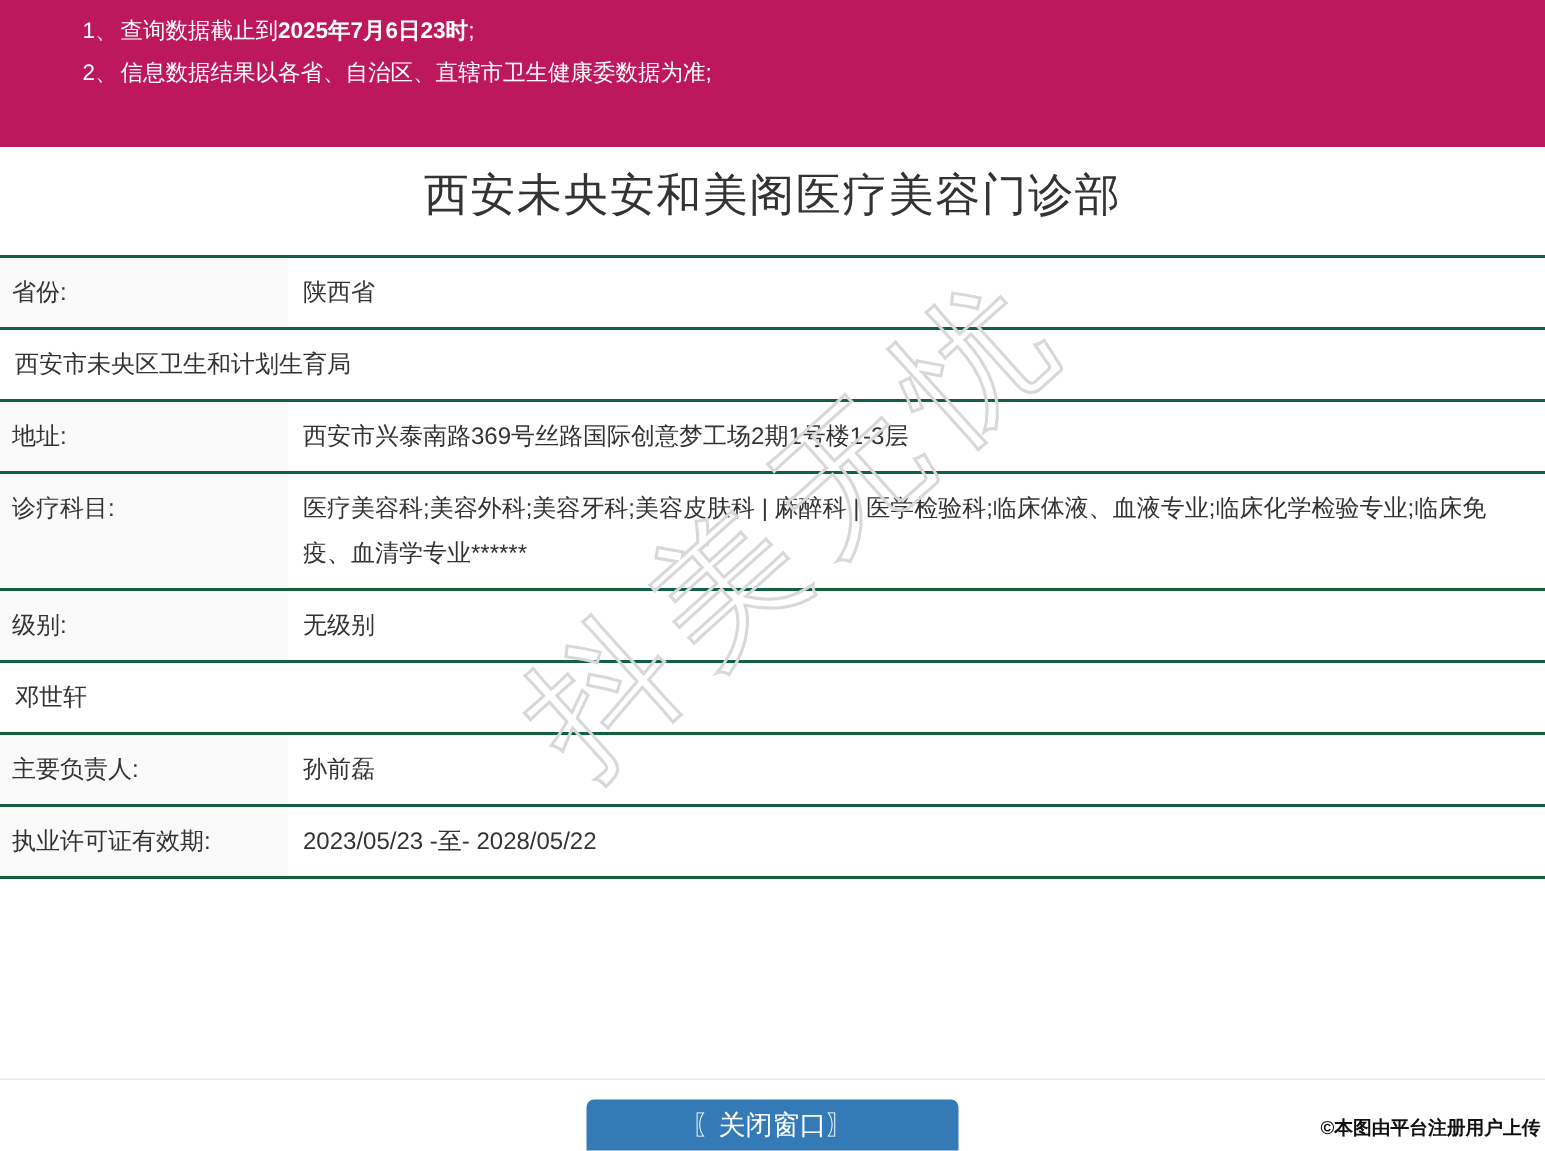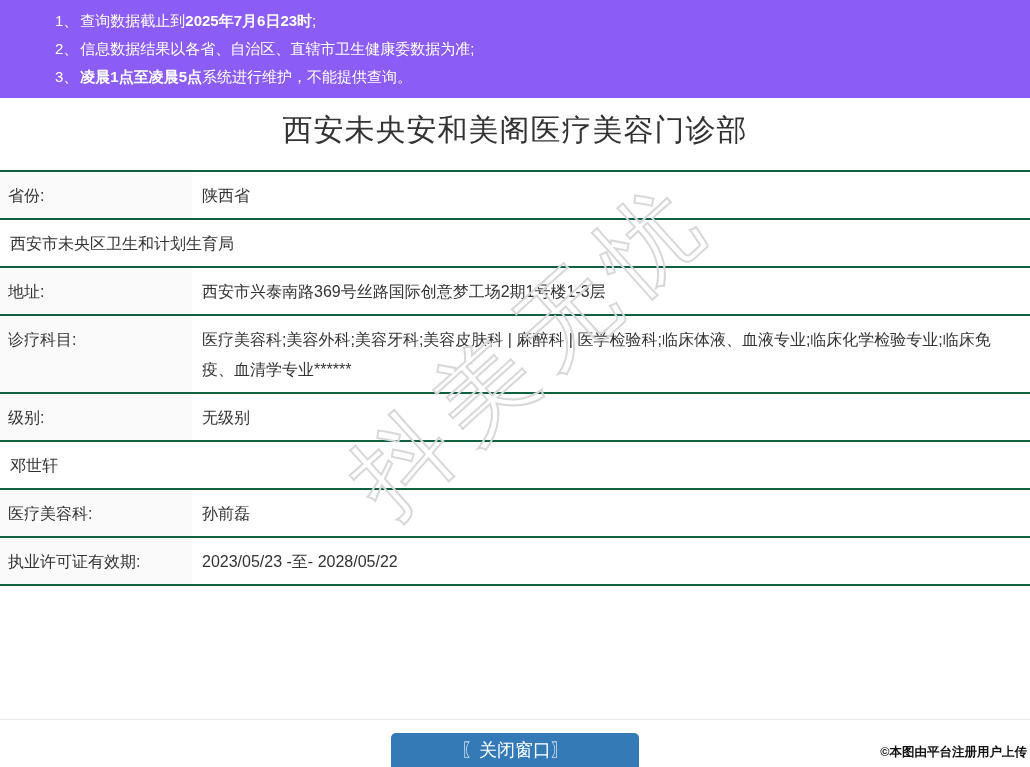--- a/index.html
+++ b/index.html
@@ -5,21 +5,21 @@
   * { box-sizing: border-box; margin: 0; padding: 0; }
   html, body { width: 1030px; height: 767px; overflow: hidden; }
   body {
     position: relative;
     background: #ffffff;
     font-family: "Liberation Sans", "DejaVu Sans", sans-serif;
     color: #333;
   }
   
   .notice {
-    background: #8b5cf6;
+    background: #be185d;
     color: #ffffff;
     padding: 7px 10px 7px 55px;
     height: 98px;
   }
   .n-line {
     font-size: 15px;
     line-height: 28px;
     white-space: nowrap;
   }
   .n-line .num { margin-right: 2px; }
@@ -118,23 +118,20 @@
 </head>
 <body>
 
 <div class="notice">
   <div class="n-line">
     <span class="num">1、</span><span>查询数据截止到</span><b>2025年7月6日23时</b><span>;</span>
   </div>
   <div class="n-line">
     <span class="num">2、</span><span>信息数据结果以各省、自治区、直辖市卫生健康委数据为准;</span><b></b><span></span>
   </div>
-  <div class="n-line">
-    <span class="num">3、</span><span></span><b>凌晨1点至凌晨5点</b><span>系统进行维护，不能提供查询。</span>
-  </div>
 </div>
 
 <h1 class="title">西安未央安和美阁医疗美容门诊部</h1>
 
 <div class="table">
   <div class="row">
     <div class="cell label">省份:</div>
     <div class="cell value">陕西省</div>
   </div>
   <div class="row">
@@ -149,21 +146,21 @@
     <div class="cell value">医疗美容科;美容外科;美容牙科;美容皮肤科 | 麻醉科 | 医学检验科;临床体液、血液专业;临床化学检验专业;临床免疫、血清学专业******</div>
   </div>
   <div class="row">
     <div class="cell label">级别:</div>
     <div class="cell value">无级别</div>
   </div>
   <div class="row">
     <div class="cell value">邓世轩</div>
   </div>
   <div class="row">
-    <div class="cell label">医疗美容科:</div>
+    <div class="cell label">主要负责人:</div>
     <div class="cell value">孙前磊</div>
   </div>
   <div class="row">
     <div class="cell label">执业许可证有效期:</div>
     <div class="cell value">2023/05/23 -至- 2028/05/22</div>
   </div>
 </div>
 
 <div class="hr-light"></div>
 

